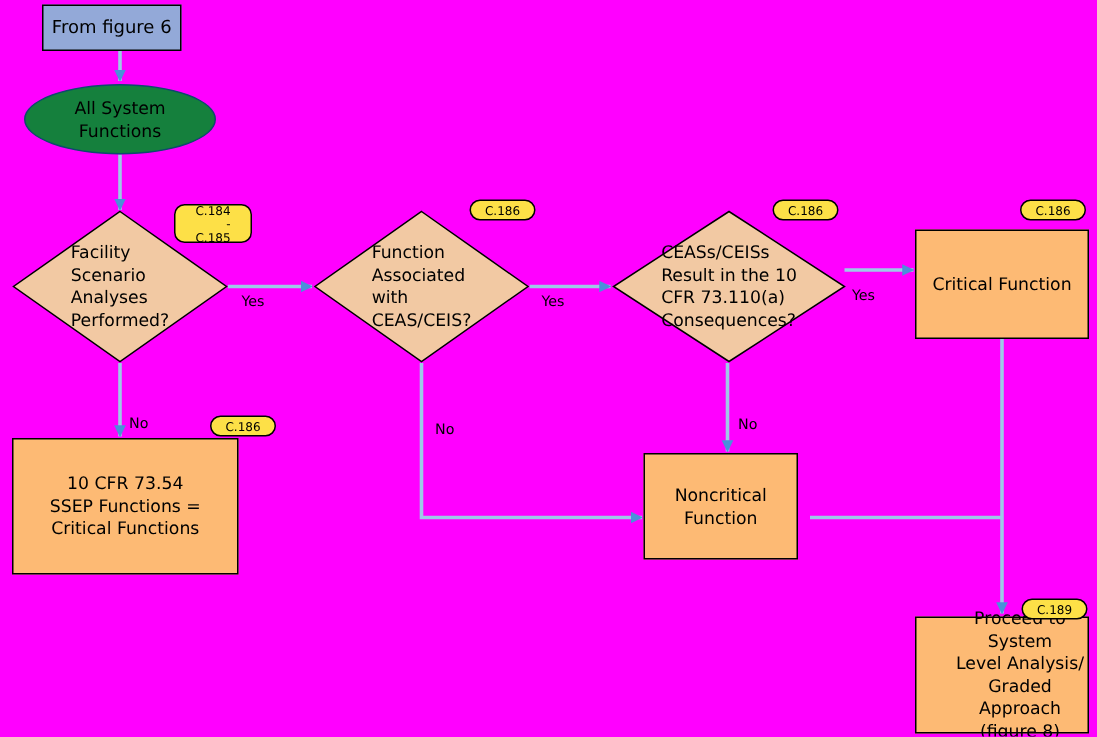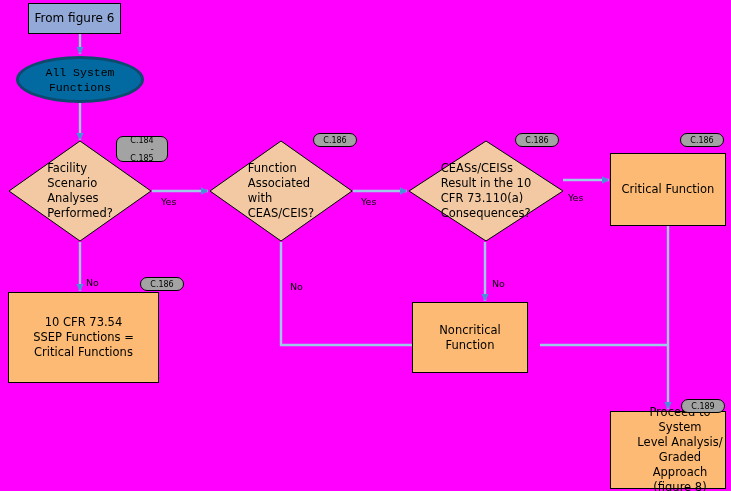--- a/index.html
+++ b/index.html
@@ -17,42 +17,41 @@
     background:#fdba74;
     color:#000;
     font-size:11.5px;
     line-height:15px;
   }
   .rect.start{
     background:#93A9D8;
     font-size:12px;
   }
   .ellipse{
-    border:3px solid #0c4a6e;
-    background:#0369a1;
+    border:1px solid #0c4a6e;
+    background:#15803d;
     border-radius:50%;
     color:#000;
     font-size:11.5px;
     line-height:15px;
-    font-family:Liberation Mono, monospace;
   }
   .diamond-wrap{position:absolute;}
   .diamond-shape{position:absolute;left:0;top:0;}
   .diamond-label{
     position:absolute;left:0;top:0;width:100%;height:100%;
     display:flex;align-items:center;justify-content:center;
     color:#000;font-size:11.5px;line-height:15px;
     pointer-events:none;
   }
   .callout{
     position:absolute;
     box-sizing:border-box;
     border:1px solid #000;
     border-radius:7px;
-    background:#a3a3a3;
+    background:#fde047;
     color:#000;
     font-size:8px;
     line-height:9px;
     display:flex;align-items:center;justify-content:center;
     text-align:right;
     white-space:pre-line;
     padding:0 18px;
   }
   .edge-label{
     position:absolute;
@@ -155,21 +154,21 @@
     <span>10 CFR 73.54</span><br>
     <span>SSEP Functions =</span><br>
     <span>Critical Functions</span>
   </span>
 </div>
 
 <div class="node rect" style="left:610px;top:153px;width:116px;height:73px;">
   <span>Critical Function</span>
 </div>
 
-<div class="node rect" style="left:412px;top:302px;width:116px;height:71px;">
+<div class="node rect" style="left:429px;top:302px;width:103px;height:71px;">
   <span>
     <span>Noncritical</span><br>
     <span>Function</span>
   </span>
 </div>
 
 <div class="node rect" style="left:610px;top:411px;width:116px;height:78px;padding-left:24px;">
   <span>
     <span>Proceed to System</span><br>
     <span>Level Analysis/</span><br>

